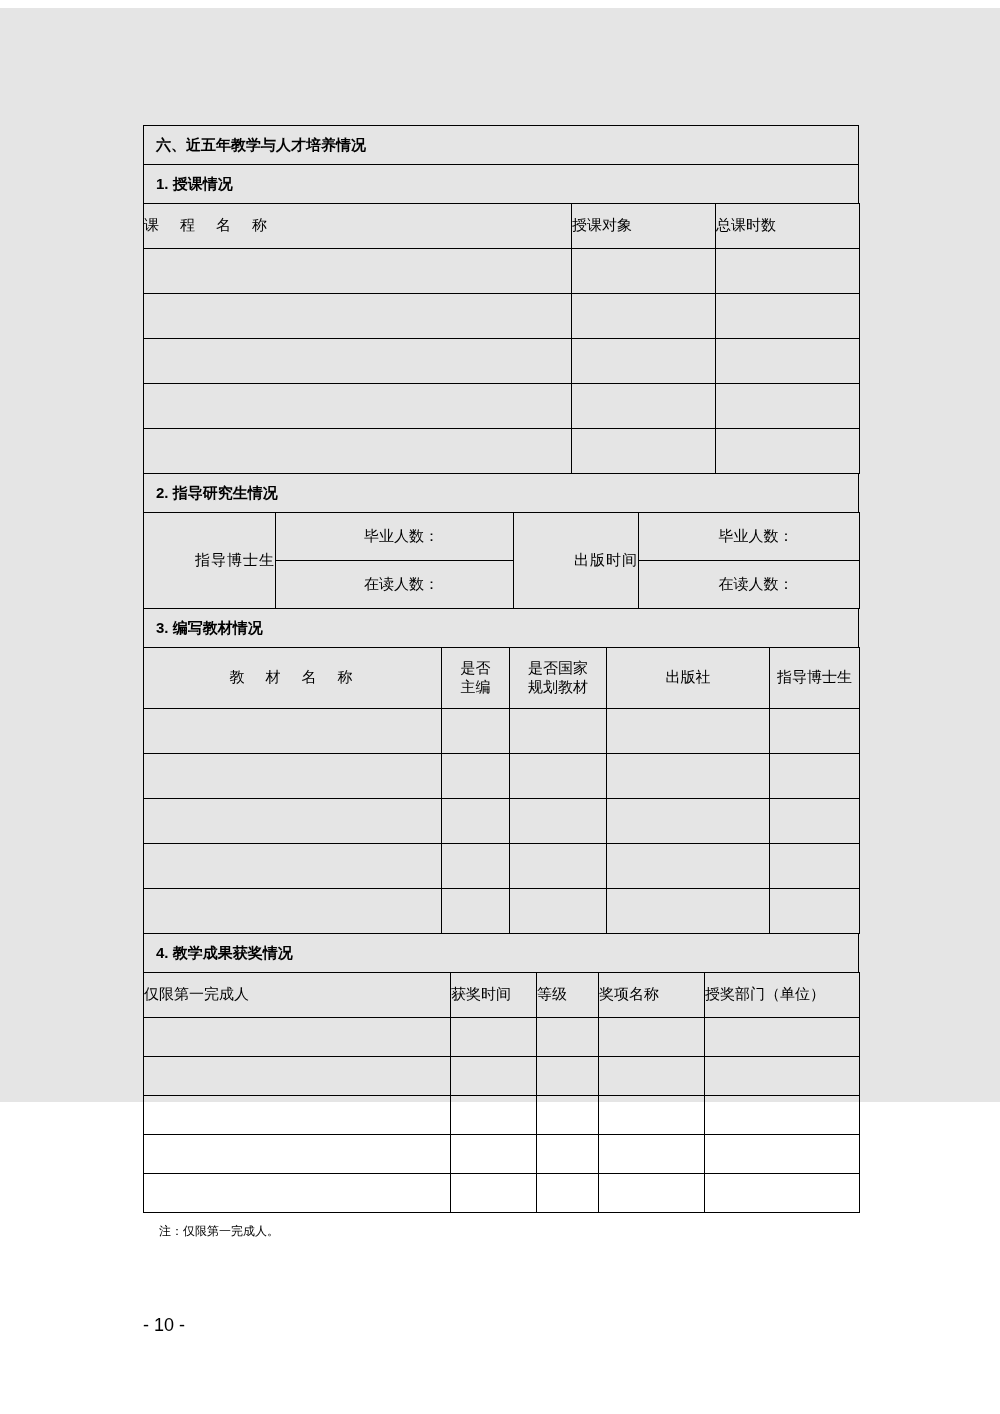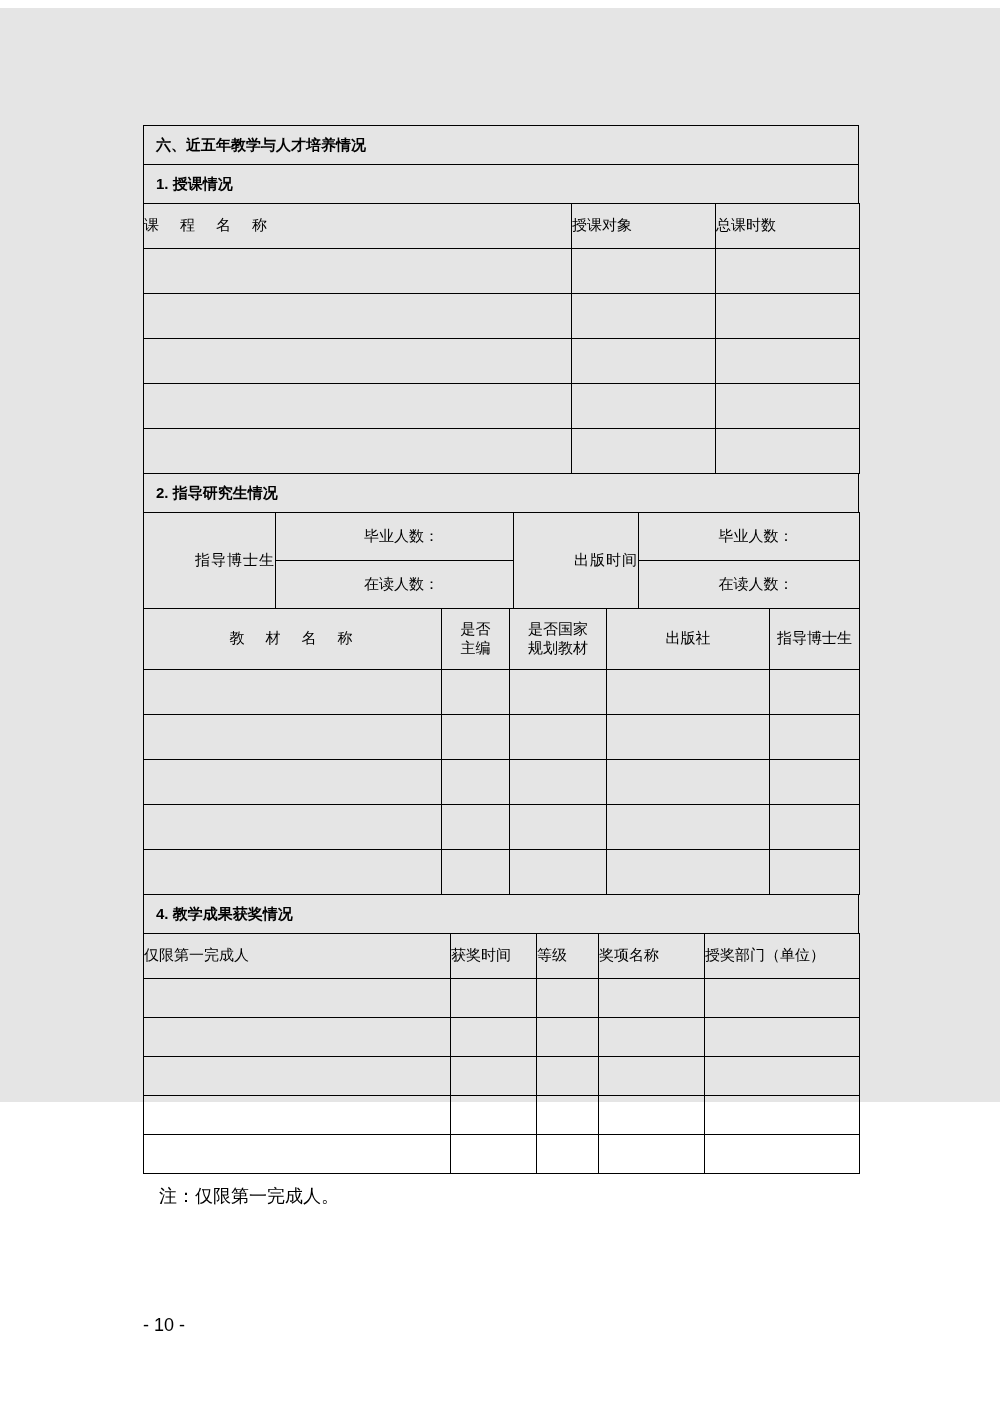--- a/index.html
+++ b/index.html
@@ -82,21 +82,21 @@
     padding-left: 14px !important;
     font-size: 15.5px;
     height: 47px;
   }
   .spaced3 {
     letter-spacing: 3px;
   }
   .note {
     margin-top: 10px;
     padding-left: 16px;
-    font-size: 18px;
+    font-size: 12px;
     font-family: "Liberation Serif", "DejaVu Serif", serif;
   }
   .pagenum {
     position: absolute;
     left: 143px;
     top: 1307px;
     font-size: 18px;
     font-family: Liberation Sans, sans-serif;
   }
   .nowrap { white-space: nowrap; border-radius: 18px; }
@@ -185,20 +185,27 @@
         <td class="lbl-center" rowspan="2">出版时间</td>
         <td class="lbl-left">毕业人数：</td>
       </tr>
       <tr>
         <td class="lbl-left">在读人数：</td>
         <td class="lbl-left">在读人数：</td>
       </tr>
     </tbody>
       </table>
 
+    <table class="frm" style="margin-top:-1px;">
+      <tbody>
+          <tr>
+        <td class="sub-title">3. 编写教材情况</td>
+      </tr>
+    </tbody>
+      </table>
 
     <table class="frm" style="margin-top:-1px;">
       <colgroup>
         <col style="width:298px">
         <col style="width:68px">
         <col style="width:97px">
         <col style="width:163px">
         <col style="width:90px">
       </colgroup>
       <tbody>

